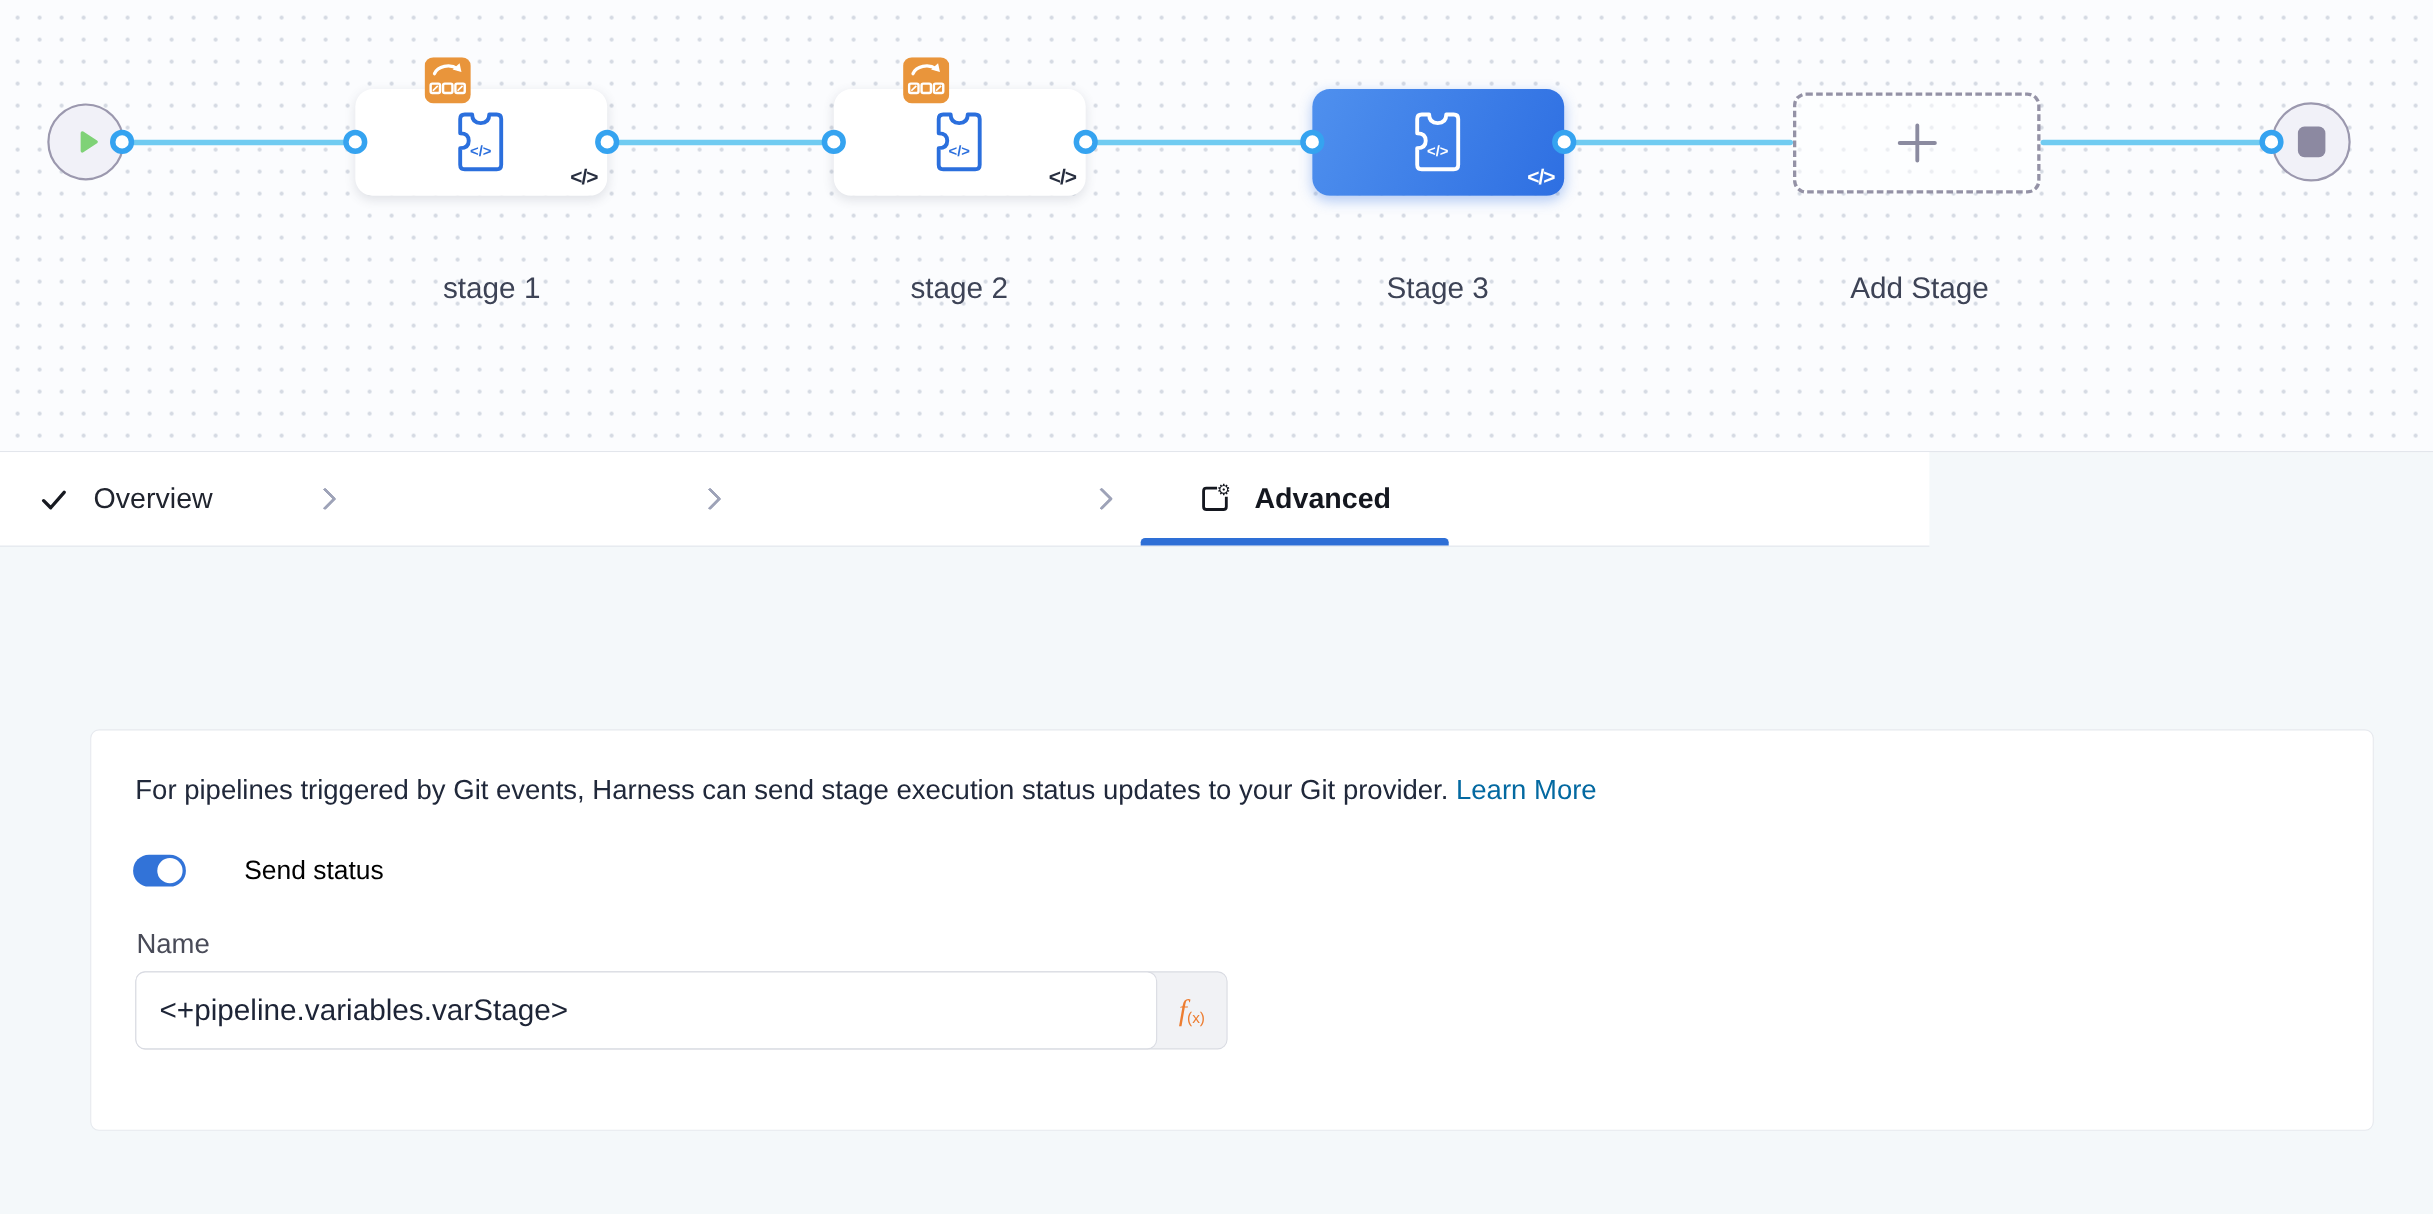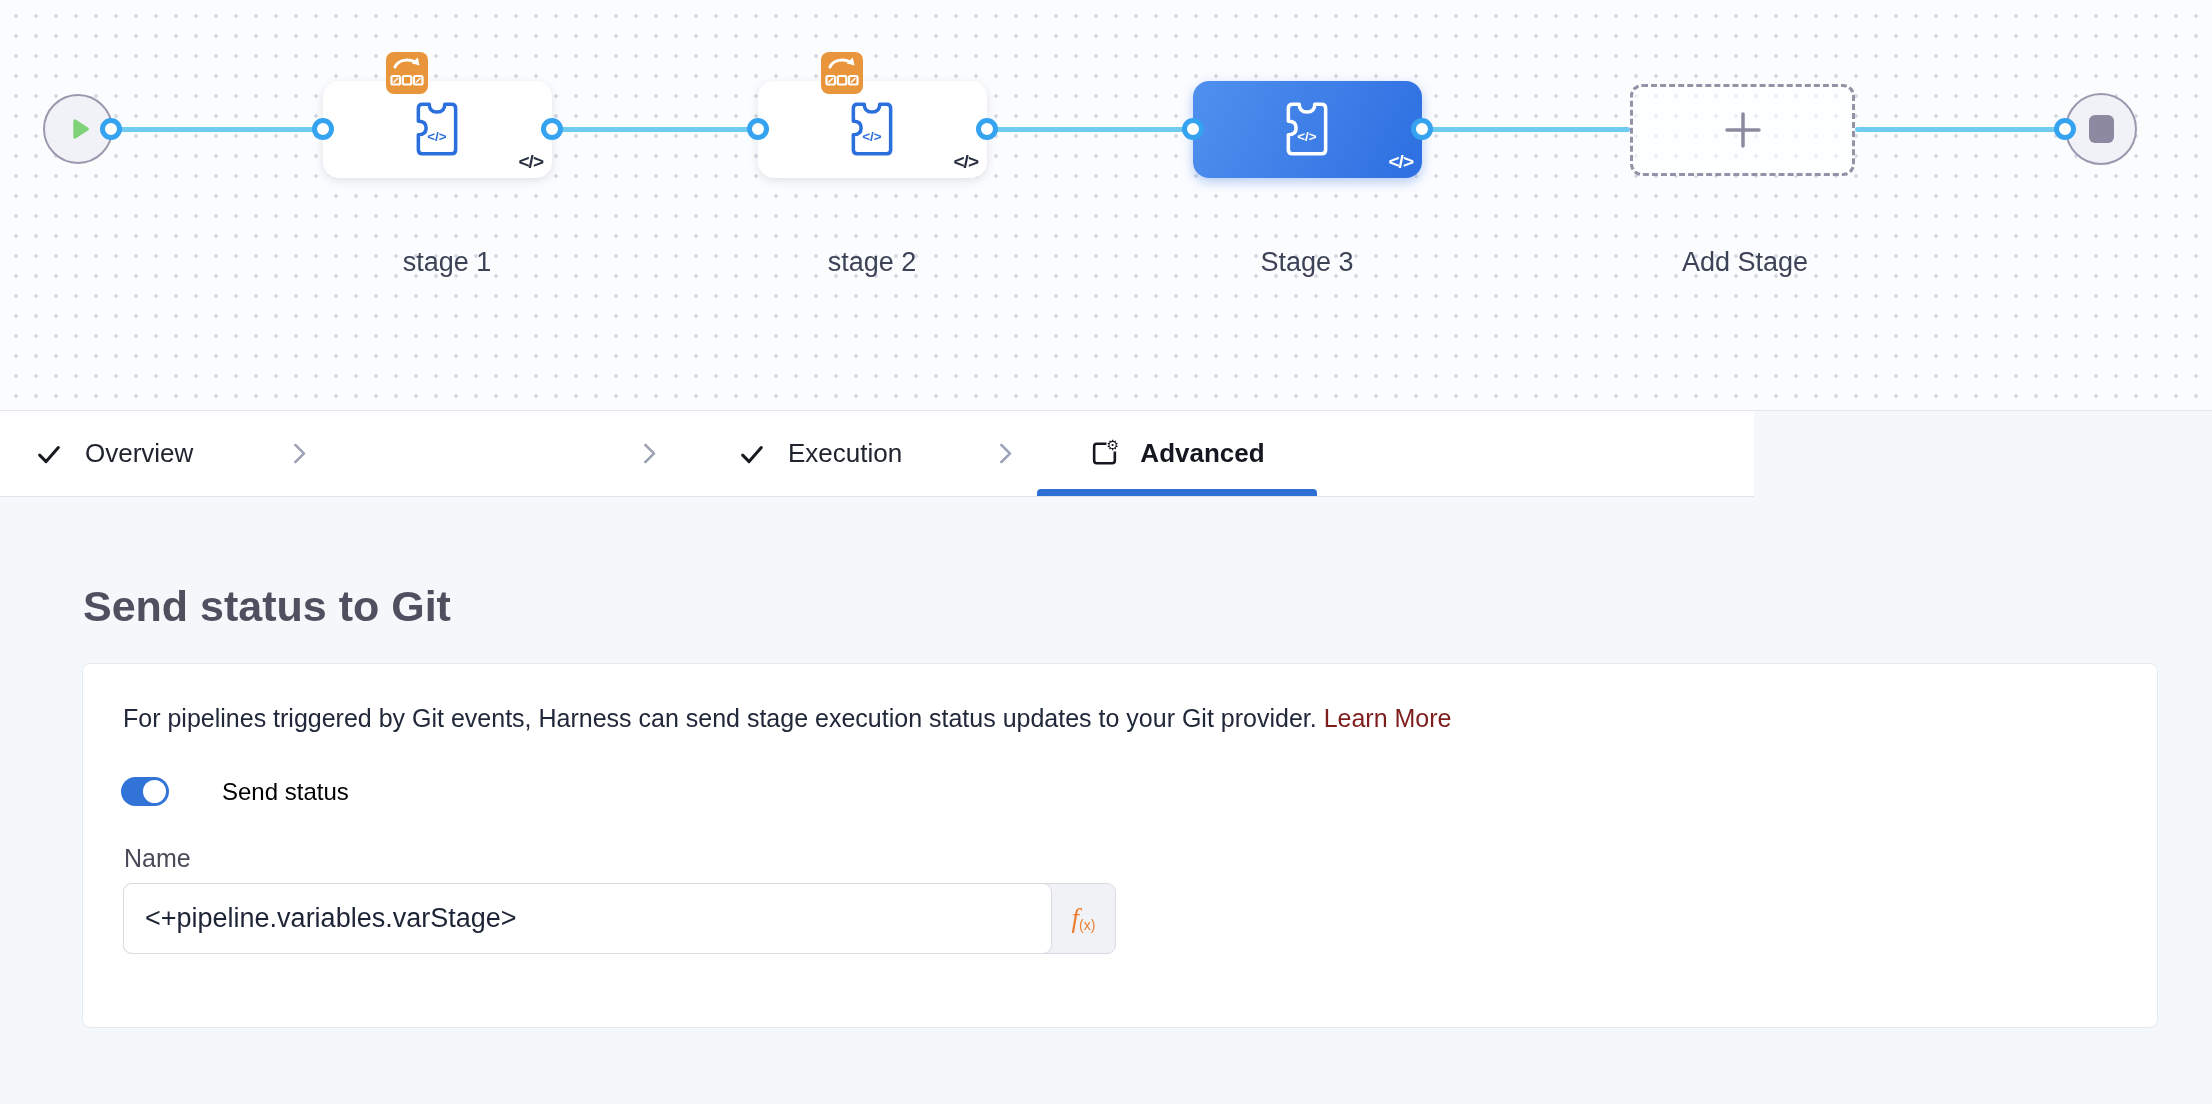--- a/index.html
+++ b/index.html
@@ -55,21 +55,21 @@
   .chev { width:15px; height:15px; border-top:3.5px solid #9ea3b8; border-right:3.5px solid #9ea3b8;
     transform:rotate(45deg); border-radius:2px; }
 
   
   .content { position:absolute; left:0; top:497px; width:2212px; height:607px; background:#f4f8fa; }
   .panel-heading { position:absolute; left:83px; top:85px; font-size:43px; font-weight:700;
     color:#4e505f; }
   .panel-card { position:absolute; left:82px; top:166px; width:2076px; height:365px;
     background:#ffffff; border:1px solid #e6e9ee; border-radius:8px; }
   .desc { position:absolute; left:40px; top:40px; font-size:25px; color:#20283a; }
-  .desc a { color:#7f1d1d; text-decoration:none; cursor:pointer; }
+  .desc a { color:#0369a1; text-decoration:none; cursor:pointer; }
   .toggle-row { position:absolute; left:38px; top:113px; display:flex; align-items:center; gap:19px; }
   .toggle { position:relative; width:48px; height:29px; border-radius:15px; background:#3273d8; cursor:pointer; }
   .knob { position:absolute; right:3px; top:3px; width:23px; height:23px; border-radius:50%; background:#ffffff; }
   .toggle-label { font-size:24px; color:#000000;margin-left:34px; }
   .name-label { position:absolute; left:41px; top:180px; font-size:25px; color:#494b58; }
   .input-group { position:absolute; left:40px; top:219px; width:993px; height:71px;
     border:1px solid #d9dbe2; border-radius:9px; background:#f1f2f5; display:flex; }
   .text-input { width:929px; height:71px; margin:-1px 0 0 -1px; border:1px solid #d9dbe2;
     border-radius:9px; background:#ffffff; font-size:27px; color:#1d2436; padding:16px 21px;
     font-family:"Liberation Sans", sans-serif; outline:none; }
@@ -175,41 +175,34 @@
       <span class="tab-label">Overview</span>
     </div>
     <div class="tab-sep sep1">
         <span class="chev"></span>
       </div>
 
     <div class="tab-sep sep2">
         <span class="chev"></span>
       </div>
 
-    <div class="tab tab-exec">
-      <svg width="28" height="28" viewBox="0 0 24 24">
-        <path d="M4 13 L9.5 18.5 L20 6.5" fill="none" stroke="#171a21" stroke-width="2.6" stroke-linecap="round" stroke-linejoin="round"></path>
-      </svg>
-      <span class="tab-label">Execution</span>
-    </div>
     <div class="tab-sep sep3">
         <span class="chev"></span>
       </div>
 
     <div class="tab tab-adv active">
       <svg width="31" height="31" viewBox="0 0 24 24">
         <path d="M13.5 4.5 H6 Q4 4.5 4 6.5 V17.5 Q4 19.5 6 19.5 H18 Q20 19.5 20 17.5 V10.5" fill="none" stroke="#14171f" stroke-width="2"></path>
         <text x="18.2" y="9.2" text-anchor="middle" font-size="11" fill="#14171f">⚙</text>
       </svg>
       <span class="tab-label">Advanced</span>
     </div>
   </div>
 
   <div class="content">
-    <div class="panel-heading">Send status to Git</div>
 
     <div class="panel-card">
       <div class="desc">
         <span>For pipelines triggered by Git events, Harness can send stage execution status updates to your Git provider.</span>
         <a>Learn More</a>
       </div>
 
       <div class="toggle-row">
         <div class="toggle">
           <div class="knob"></div>

